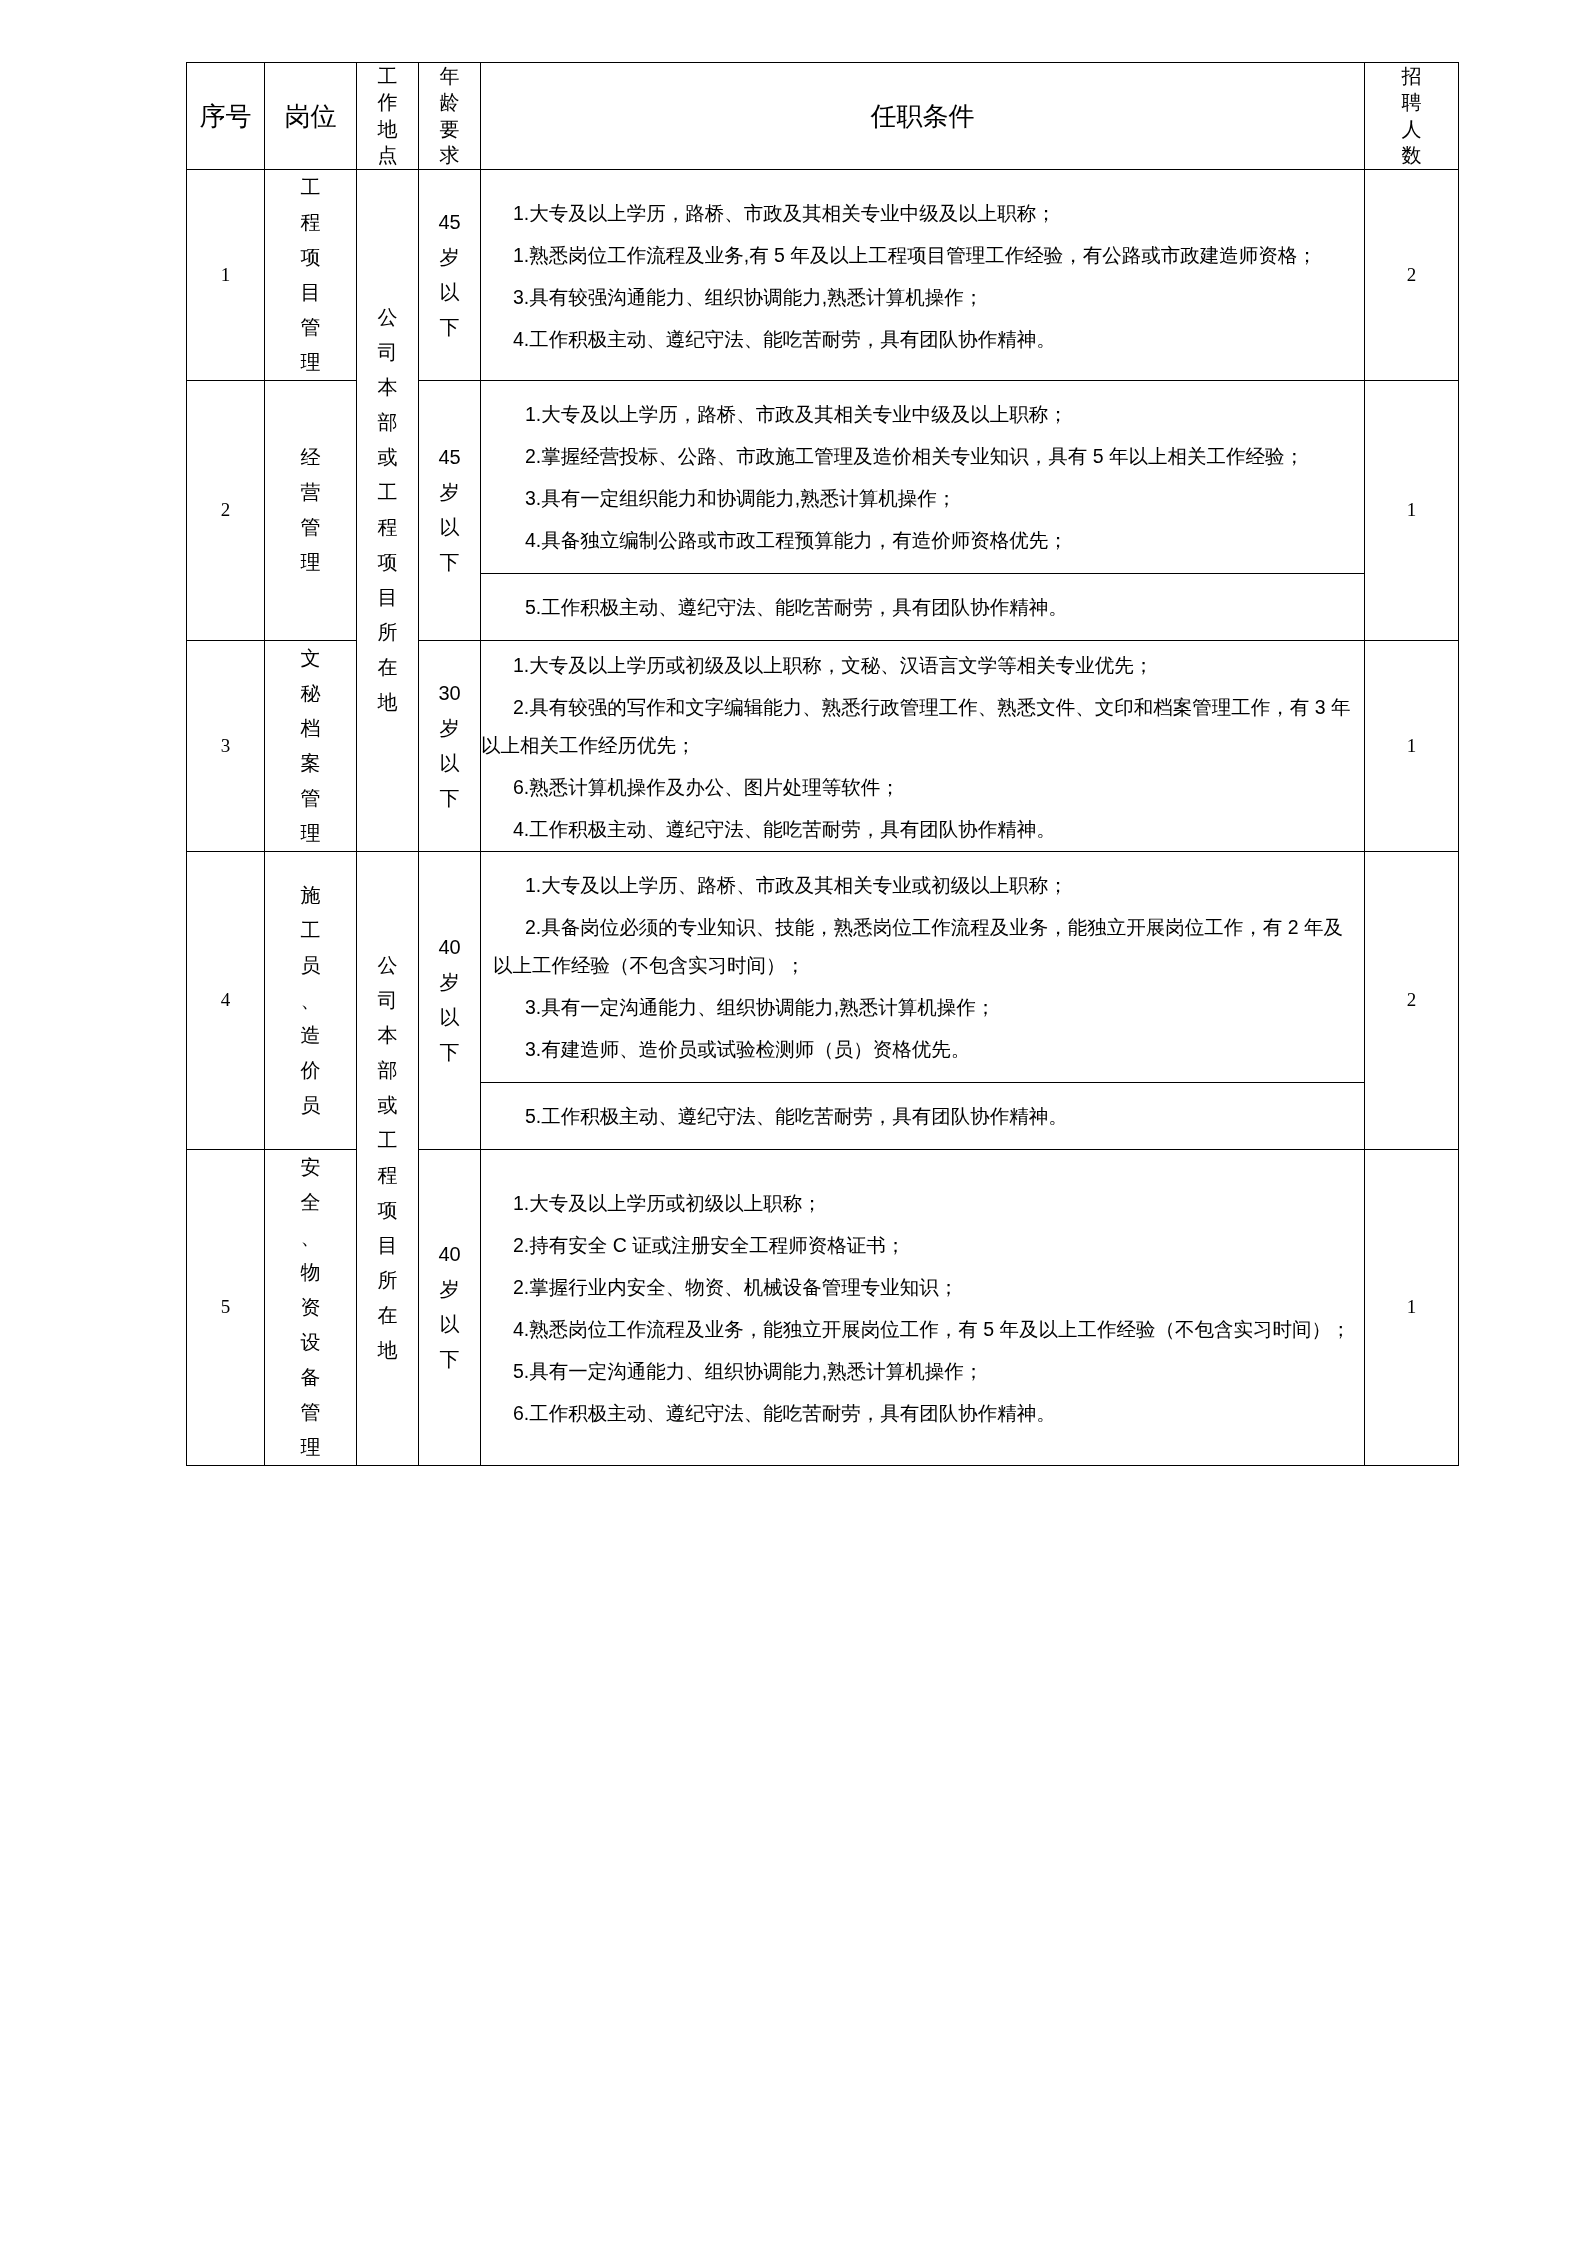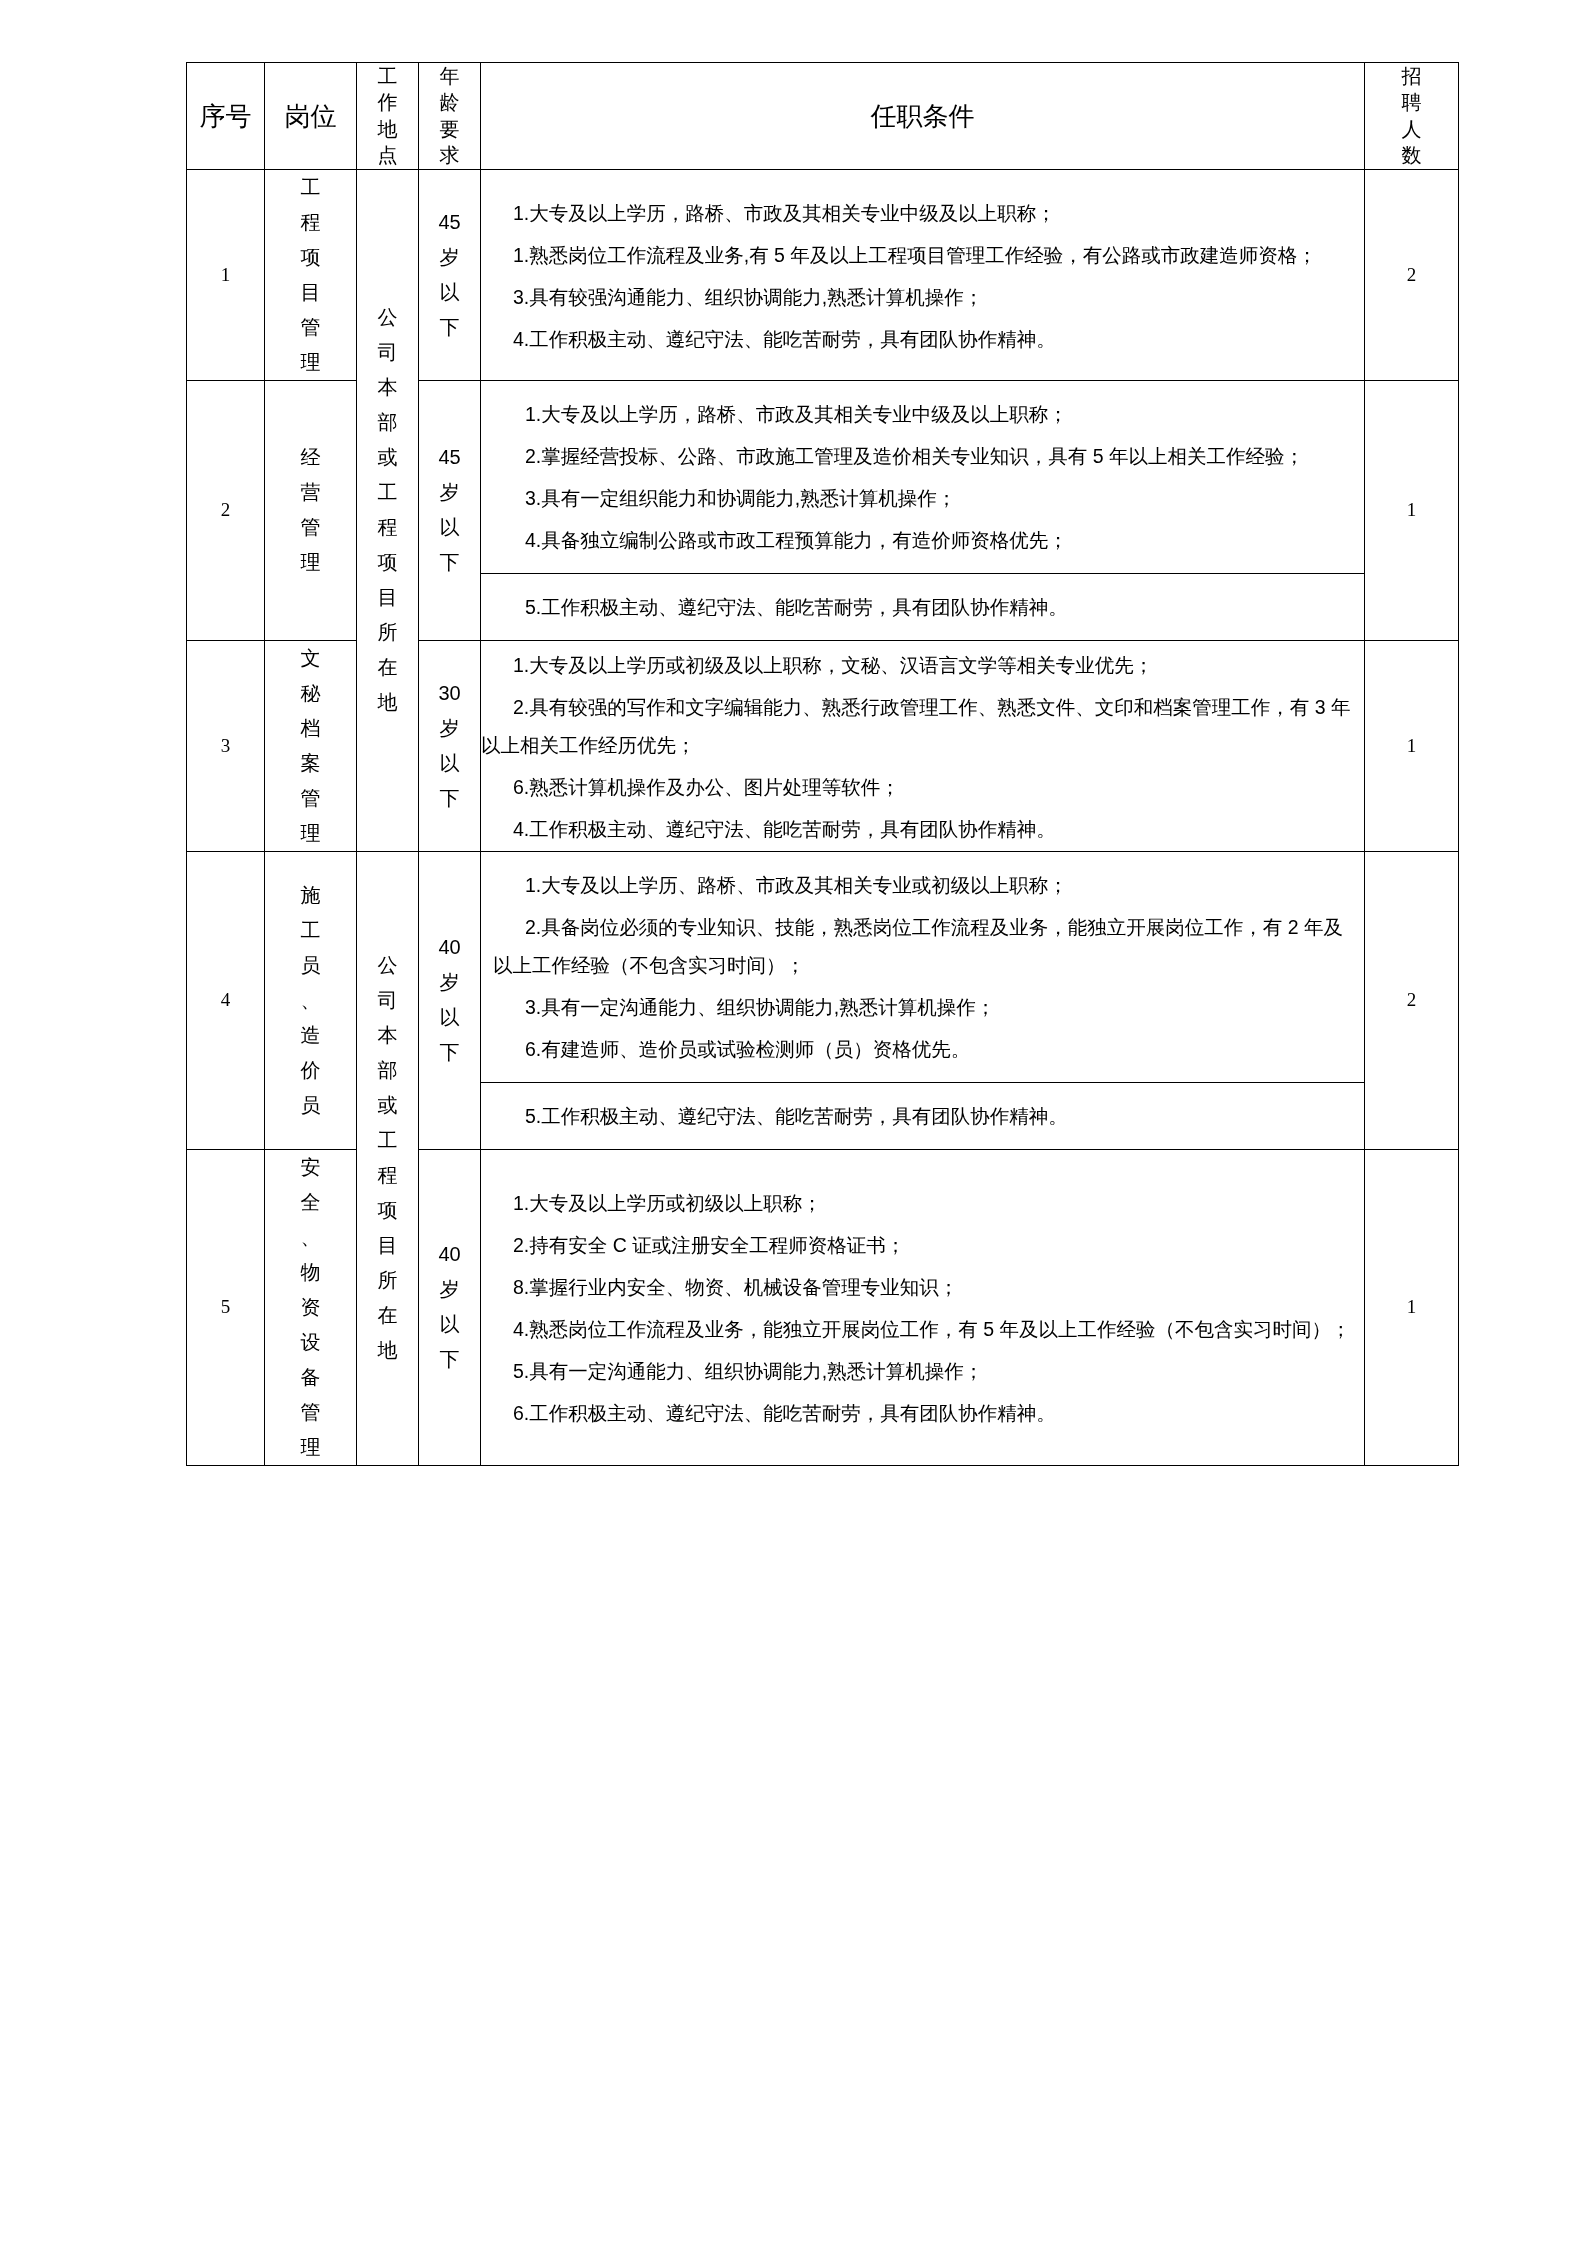--- a/index.html
+++ b/index.html
@@ -251,21 +251,21 @@
             <span>下</span>
           </td>
         <td class="cond inner">
           <table class="sub">
             <tbody>
               <tr>
                 <td>
                   <p>1.大专及以上学历、路桥、市政及其相关专业或初级以上职称；</p>
                   <p>2.具备岗位必须的专业知识、技能，熟悉岗位工作流程及业务，能独立开展岗位工作，有 2 年及以上工作经验（不包含实习时间）；</p>
                   <p>3.具有一定沟通能力、组织协调能力,熟悉计算机操作；</p>
-                  <p>6.有建造师、造价员或试验检测师（员）资格优先。</p>
+                  <p>3.有建造师、造价员或试验检测师（员）资格优先。</p>
                 </td>
               </tr>
               <tr>
                 <td>
                   <p>5.工作积极主动、遵纪守法、能吃苦耐劳，具有团队协作精神。</p>
                 </td>
               </tr>
             </tbody>
           </table>
         </td>
@@ -286,21 +286,21 @@
           </td>
         <td class="age stack">
             <span>40</span>
             <span>岁</span>
             <span>以</span>
             <span>下</span>
           </td>
         <td class="cond">
           <p>1.大专及以上学历或初级以上职称；</p>
           <p>2.持有安全 C 证或注册安全工程师资格证书；</p>
-          <p>8.掌握行业内安全、物资、机械设备管理专业知识；</p>
+          <p>2.掌握行业内安全、物资、机械设备管理专业知识；</p>
           <p>4.熟悉岗位工作流程及业务，能独立开展岗位工作，有 5 年及以上工作经验（不包含实习时间）；</p>
           <p>5.具有一定沟通能力、组织协调能力,熟悉计算机操作；</p>
           <p>6.工作积极主动、遵纪守法、能吃苦耐劳，具有团队协作精神。</p>
         </td>
         <td class="num">1</td>
       </tr>
     </tbody>
   </table>
 </div>
 

